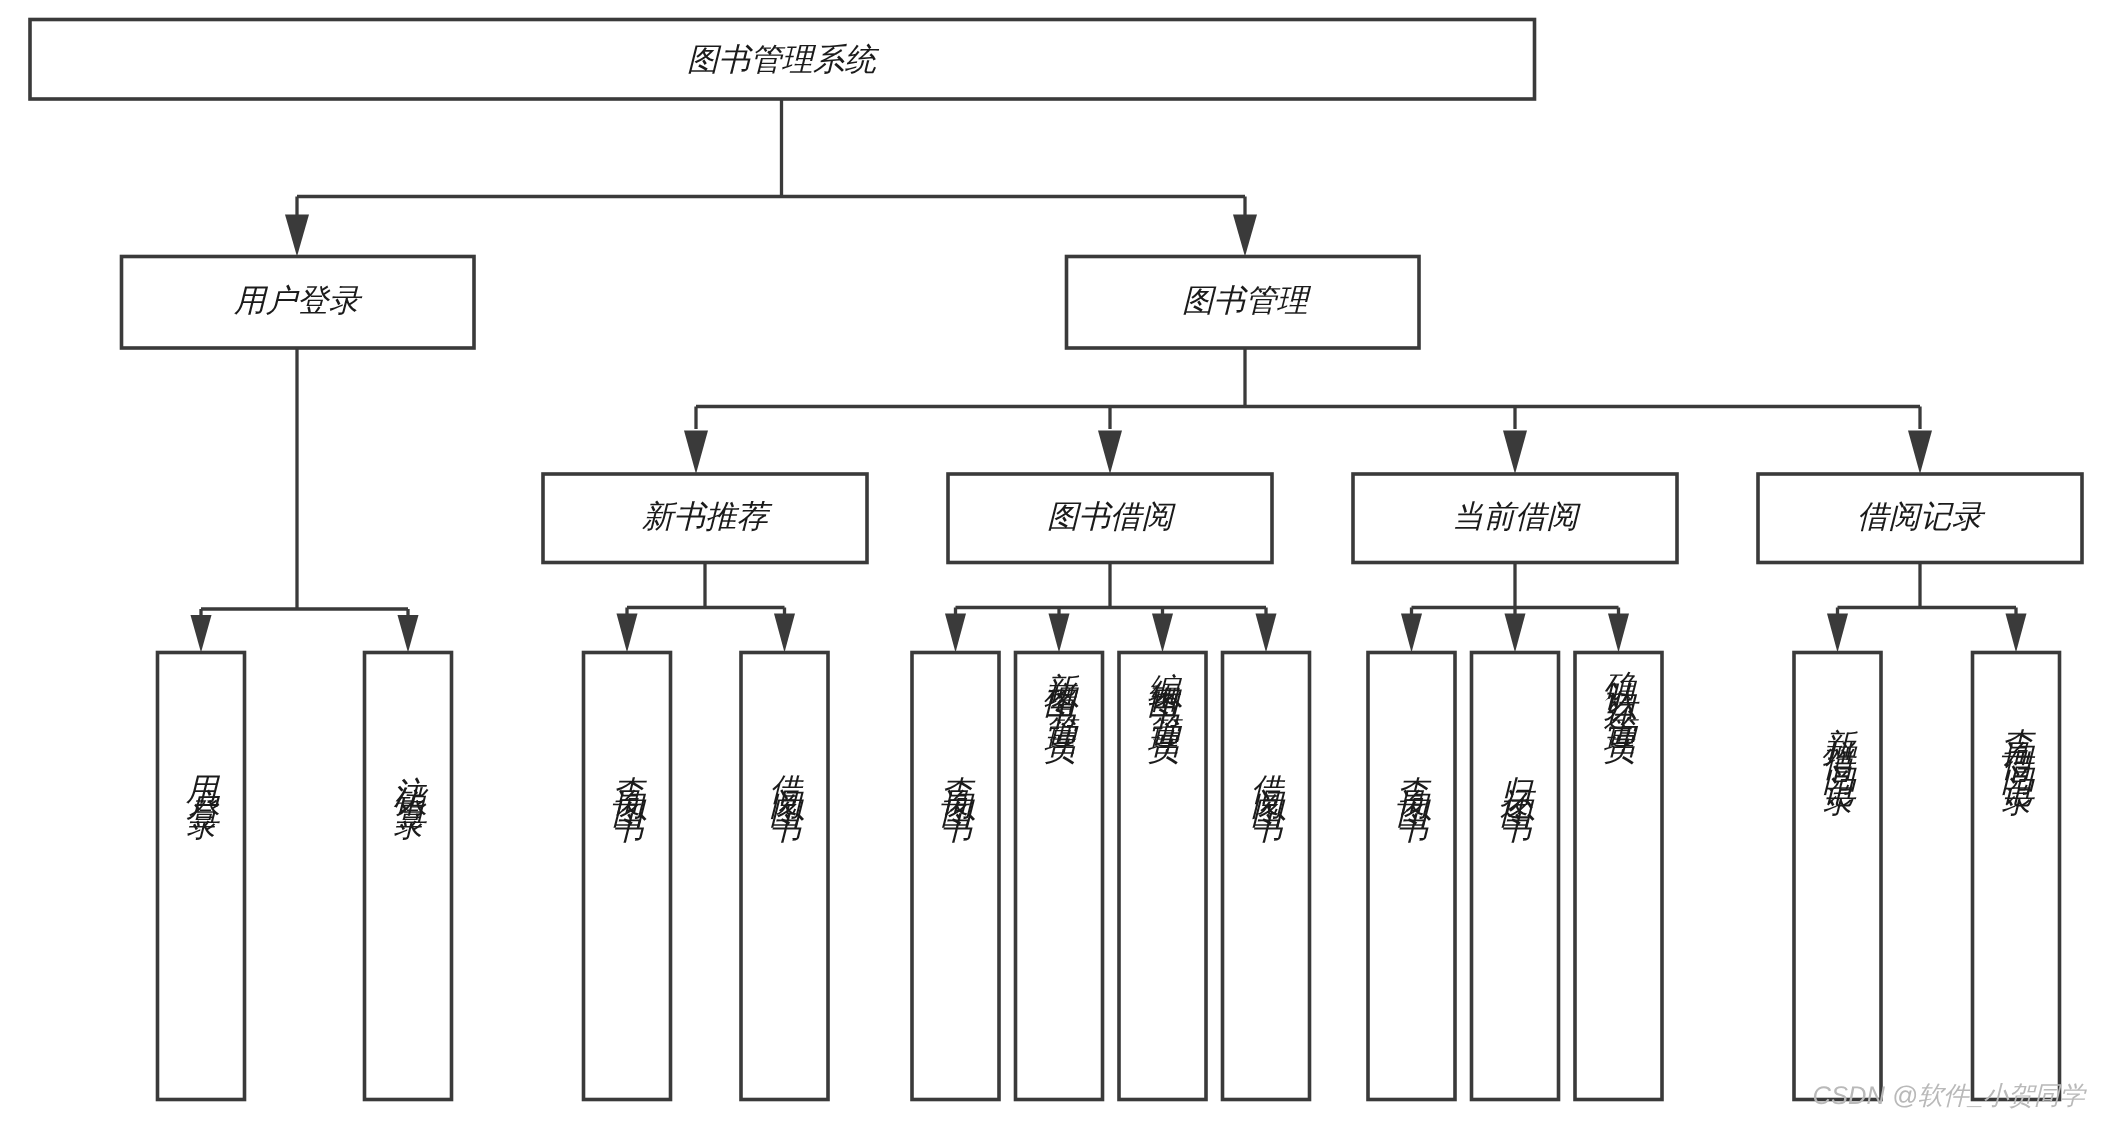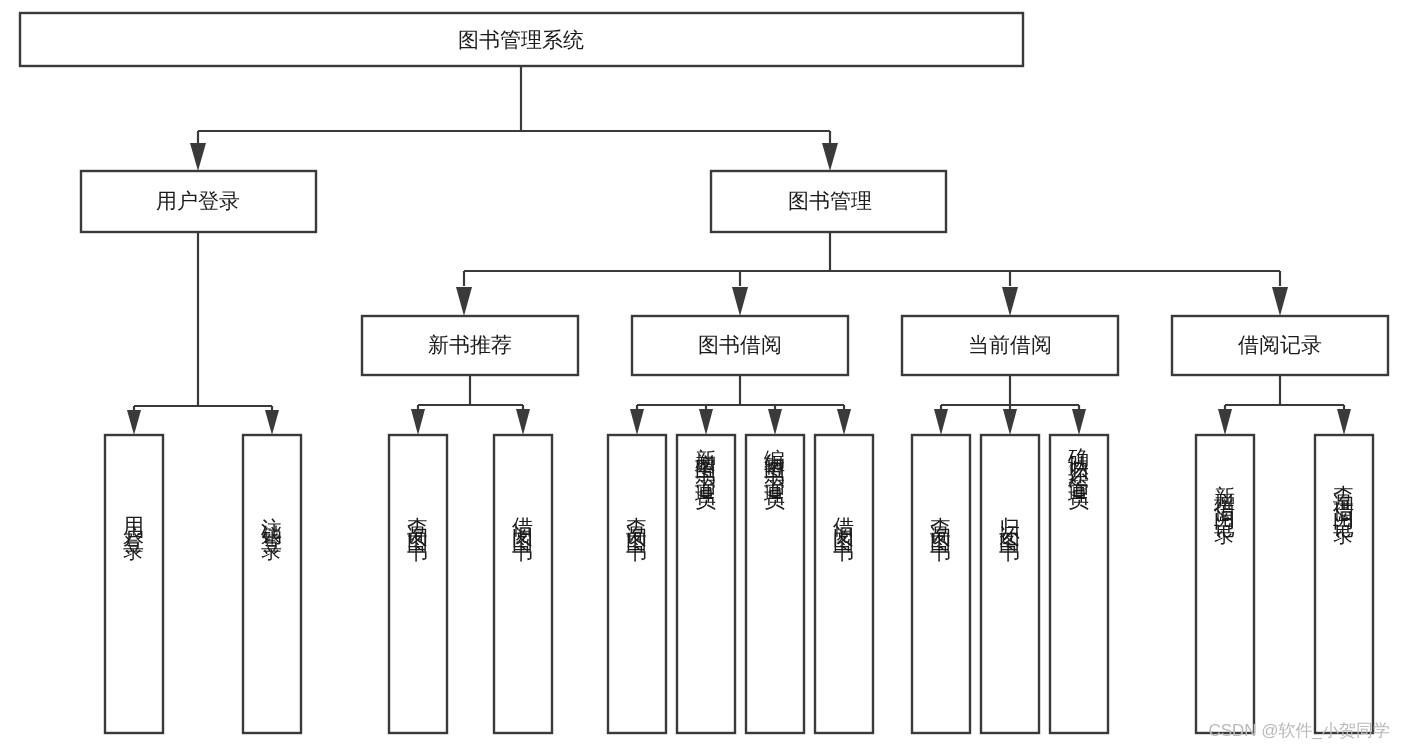--- a/index.html
+++ b/index.html
@@ -11,20 +11,21 @@
     width: 1405px;
     height: 747px;
     font-family: "Liberation Sans", "DejaVu Sans", sans-serif;
     overflow: hidden;
     position: relative;
   }
   #diagram-root {
     position: relative;
     width: 1405px;
     height: 747px;
+    font-style: italic;
   }
   svg.diagram-canvas {
     position: absolute;
     top: 0;
     left: 0;
     width: 1405px;
     height: 747px;
     display: block;
   }
   .node-box {

